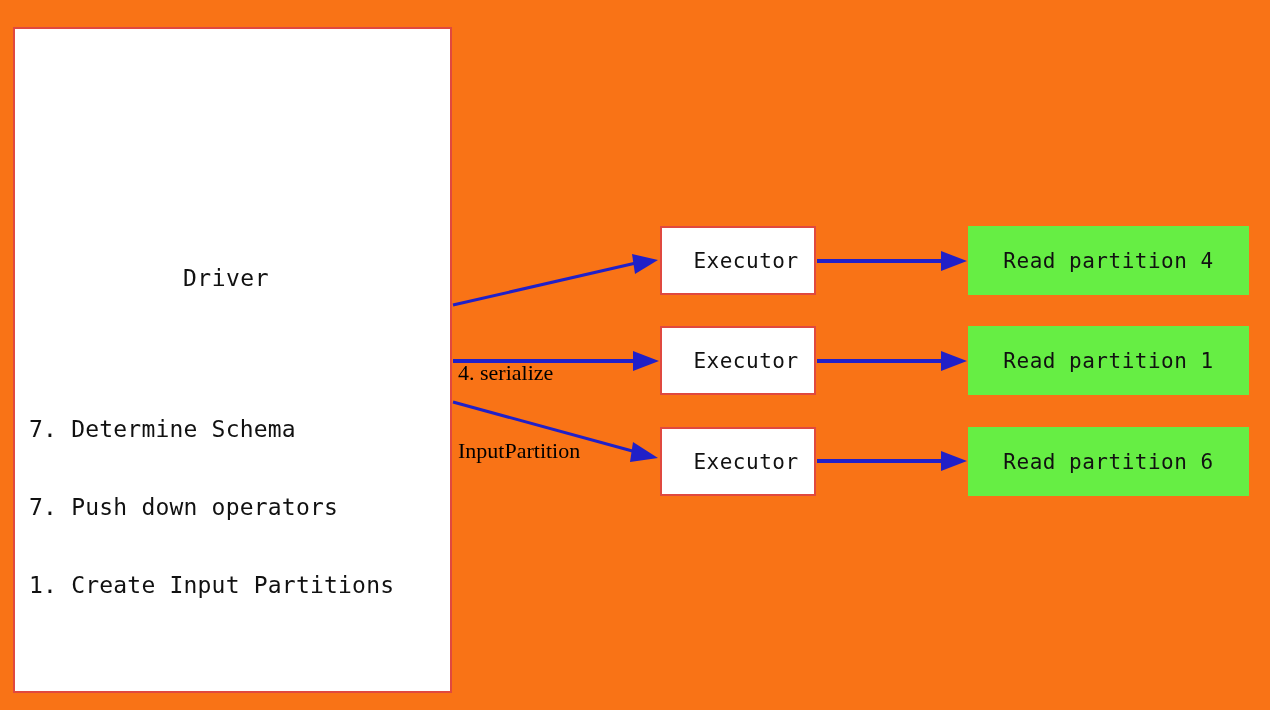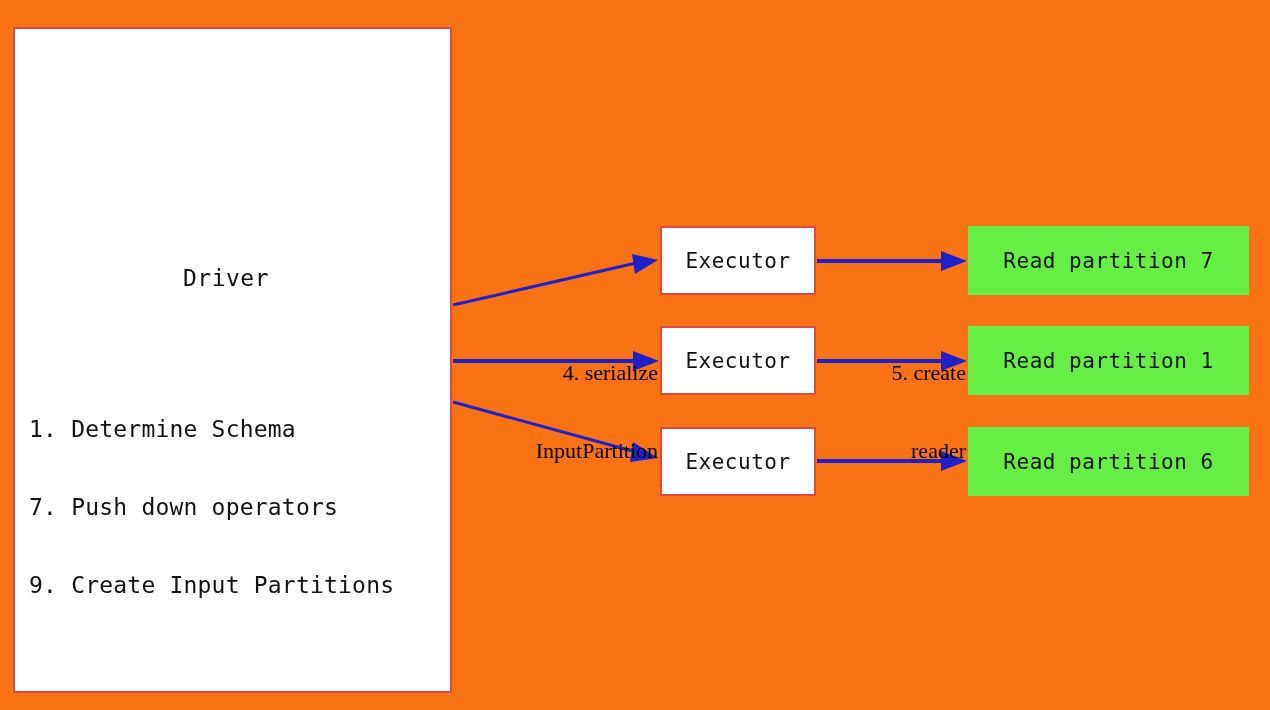--- a/index.html
+++ b/index.html
@@ -73,20 +73,21 @@
     left: 0;
     top: 0;
     width: 100%;
     height: 100%;
     display: flex;
     align-items: center;
     justify-content: center;
     font-size: 21px;
     letter-spacing: 0.5px;
     white-space: pre;
+    padding-left: 8px;
   }
   #executor-0 { top: 226px; }
   #executor-1 { top: 326px; }
   #executor-2 { top: 427px; }
 
   
   .partition-box {
     position: absolute;
     left: 968px;
     width: 281px;
@@ -118,21 +119,21 @@
     left: 0;
     top: 0;
     width: 1270px;
     height: 710px;
     pointer-events: none;
   }
 
   
   .edge-label {
     position: absolute;
-    text-align: right;
+    text-align: left;
     font-size: 22px;
     line-height: 26px;
     white-space: pre;
     background: transparent;
   }
   #label-serialize {
     left: 458px;
     top: 308px;
     width: 200px;
   }
@@ -144,37 +145,37 @@
   .label-line { display: block; }
 </style>
 </head>
 <body>
 
 <div id="canvas">
 
   <div id="driver-box"></div>
   <div id="driver-title" class="mono">Driver</div>
   <div id="driver-steps" class="mono">
-    <span class="step-line">1. Determine Schema</span>
+    <span class="step-line">7. Determine Schema</span>
     <span class="step-line">7. Push down operators</span>
-    <span class="step-line">9. Create Input Partitions</span>
+    <span class="step-line">1. Create Input Partitions</span>
   </div>
 
   <div id="executor-0" class="executor-box">
     <span class="executor-label mono">Executor</span>
   </div>
   <div id="executor-1" class="executor-box">
     <span class="executor-label mono">Executor</span>
   </div>
   <div id="executor-2" class="executor-box">
     <span class="executor-label mono">Executor</span>
   </div>
 
   <div id="partition-0" class="partition-box">
-    <span class="partition-label mono">Read partition 7</span>
+    <span class="partition-label mono">Read partition 4</span>
   </div>
   <div id="partition-1" class="partition-box">
     <span class="partition-label mono">Read partition 1</span>
   </div>
   <div id="partition-2" class="partition-box">
     <span class="partition-label mono">Read partition 6</span>
   </div>
 
   <svg id="arrows" viewBox="0 0 1270 710" xmlns="http://www.w3.org/2000/svg">
 
@@ -206,18 +207,14 @@
     <g>
       <line x1="817" y1="461" x2="946" y2="461" stroke="#2020c8" stroke-width="4"></line>
       <polygon points="967,461 941,451 941,471" fill="#2020c8"></polygon>
     </g>
   </svg>
 
   <div id="label-serialize" class="edge-label serif">
     <span class="label-line">4. serialize</span>
     <span class="label-line">InputPartition</span>
   </div>
-  <div id="label-create-reader" class="edge-label serif">
-    <span class="label-line">5. create</span>
-    <span class="label-line">reader</span>
-  </div>
 
 </div>
 
 </body></html>

